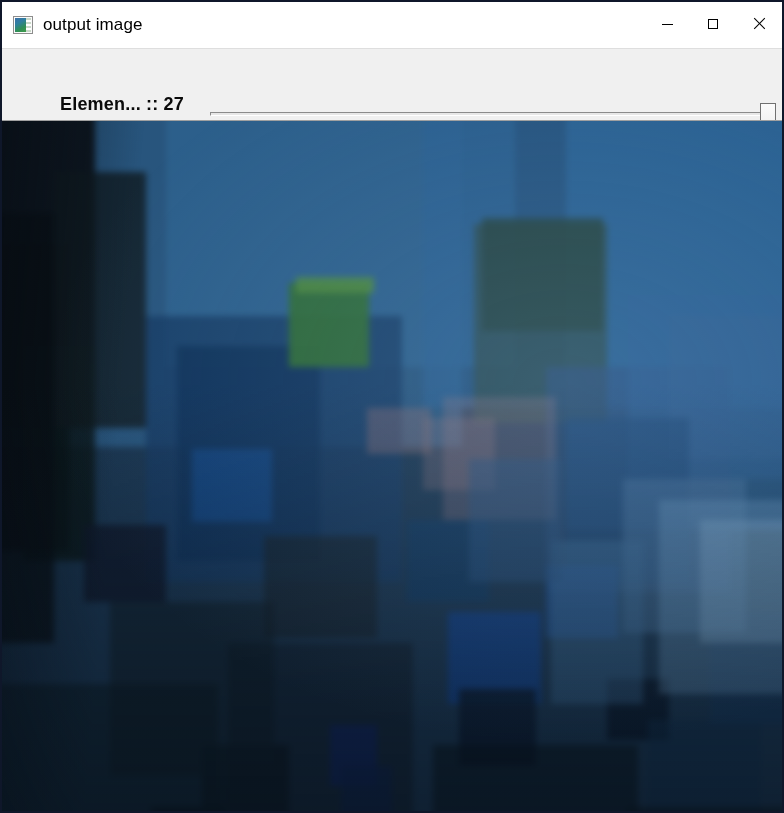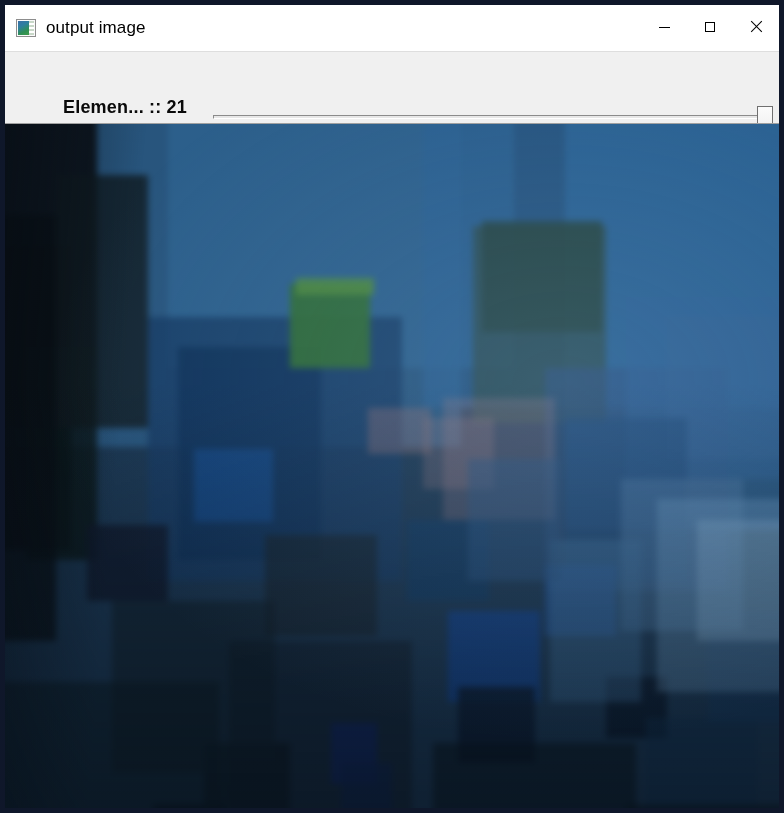--- a/index.html
+++ b/index.html
@@ -6,21 +6,21 @@
   html,body{margin:0;padding:0;}
   body{
     width:784px;height:813px;overflow:hidden;
     background:#f0f0f0;
     font-family:"Liberation Sans", sans-serif;
     -webkit-font-smoothing:antialiased;
   }
   .window{
     position:absolute;left:0;top:0;width:784px;height:813px;
     background:#f0f0f0;
-    border:5px solid #0f172a;
+    border:2px solid #0f172a;
     box-sizing:border-box;
     display:flex;flex-direction:column;
   }
   
   .titlebar{
     height:45px;flex:0 0 45px;
     background:#ffffff;
     display:flex;align-items:center;
     position:relative;
     border-bottom:1px solid #ffffff;
@@ -174,21 +174,21 @@
       <button class="win-btn">
         <span class="glyph-max"></span>
       </button>
       <button class="win-btn close">
         <span class="glyph-close"></span>
       </button>
     </div>
   </div>
 
   <div class="toolbar">
-    <div class="slider-label">Elemen... :: 21</div>
+    <div class="slider-label">Elemen... :: 27</div>
 
     <div class="trackbar">
       <div class="track"></div>
       <div class="ticks">
           <i style="left: 0%;"></i>
           <i style="left: 10%;"></i>
           <i style="left: 20%;"></i>
           <i style="left: 30%;"></i>
           <i style="left: 40%;"></i>
           <i style="left: 50%;"></i>

